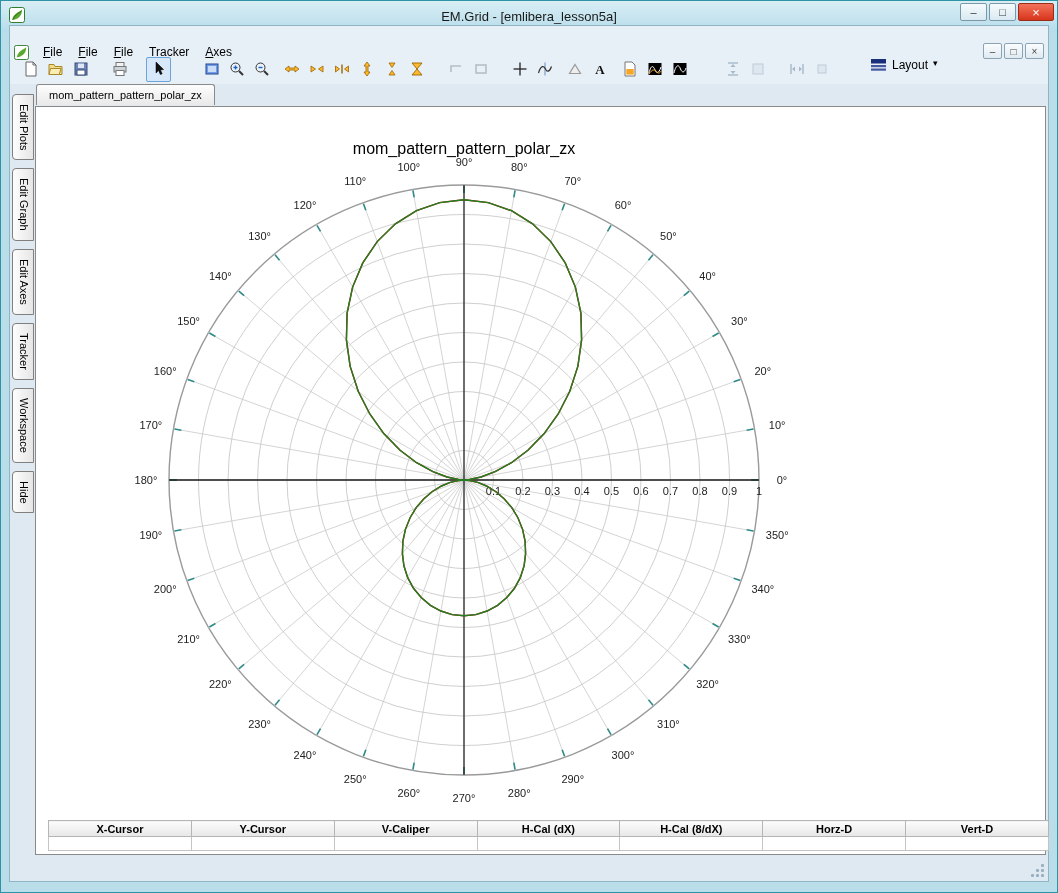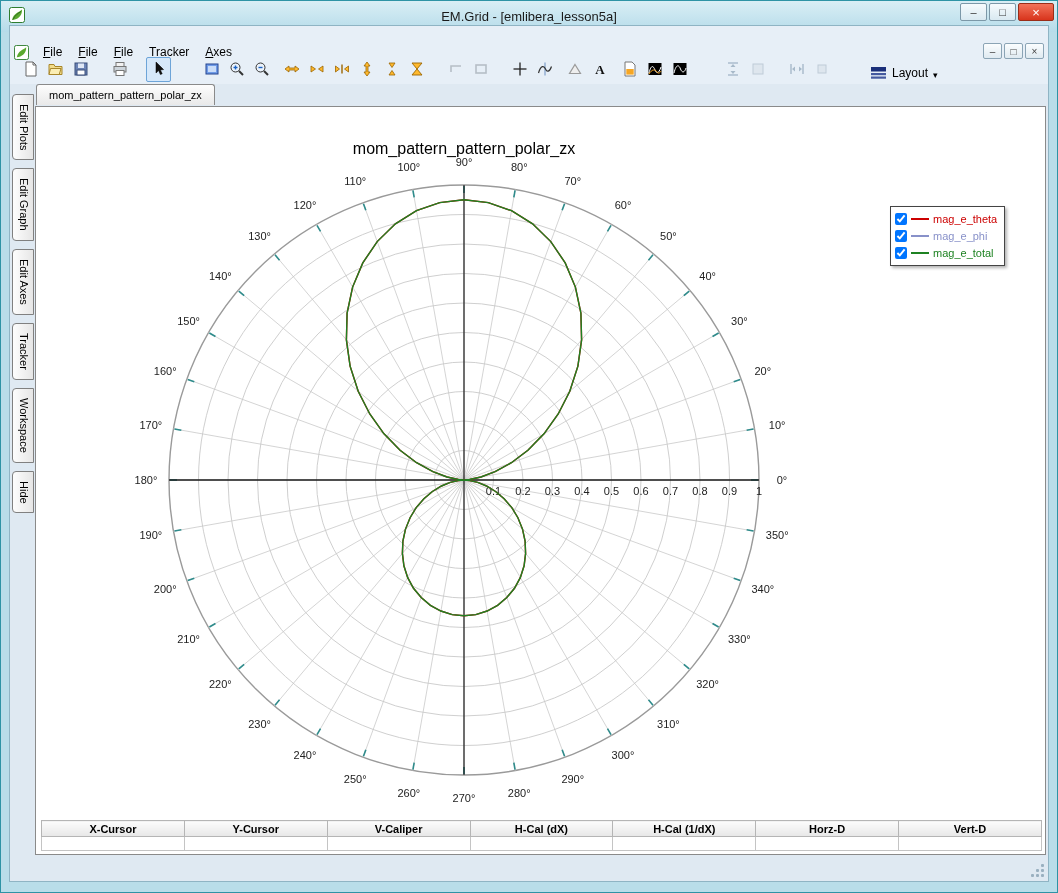--- a/index.html
+++ b/index.html
@@ -24,21 +24,21 @@
   .cbtn{width:19px;height:16px;border:1px solid #8ba4b5;background:linear-gradient(#fbfdfe,#dfeaf1);
         display:flex;align-items:center;justify-content:center;font-size:10px;color:#444;border-radius:2px;}
   
   .toolbar{position:absolute;top:28px;left:0;right:0;height:30px;display:flex;align-items:center;padding:0 8px;}
   .tbtn{width:25px;height:25px;border:1px solid transparent;border-radius:2px;background:transparent;
         display:flex;align-items:center;justify-content:center;padding:0;}
   .tbtn.pressed{border-color:#6da4d8;background:#d6e8fa;}
   .tbtn.disabled{opacity:.45;}
   .gap{width:14px;flex:0 0 auto;}
   .sgap{width:5px;flex:0 0 auto;}
-  .layout-btn{display:flex;align-items:flex-end;gap:5px;height:24px;padding:0 7px;border:1px solid transparent;
+  .layout-btn{display:flex;align-items:flex-start;gap:5px;height:24px;padding:0 7px;border:1px solid transparent;
               background:transparent;font-size:12px;font-family:"Liberation Sans",sans-serif;}
   
   .client{position:absolute;top:58px;left:0;right:0;bottom:0;background:#dfe9f2;}
   .side-tabs{position:absolute;left:0;top:10px;width:25px;display:flex;flex-direction:column;gap:8px;align-items:flex-start;}
   .vtab{writing-mode:vertical-rl;text-orientation:mixed;margin-left:2px;width:22px;padding:9px 3px;
         font-size:11px;background:linear-gradient(90deg,#fdfdfd,#e6e6e6);border:1px solid #808080;
         border-radius:4px 0 0 4px;color:#000;text-align:center;}
   .tabbar{position:absolute;left:25px;top:0;right:2px;height:22px;}
   .doctab{display:inline-flex;align-items:center;height:21px;margin-left:1px;padding:0 12px;font-size:11px;
           background:linear-gradient(#fdfdfd,#e9e9e9);border:1px solid #8a8a8a;border-bottom:none;
@@ -46,21 +46,21 @@
   .plot{position:absolute;left:25px;top:22px;right:2px;bottom:26px;background:#fff;border:1px solid #8a8a8a;}
   .plot svg.chart{position:absolute;left:0;top:0;}
   
   .legend{position:absolute;left:854px;top:99px;background:#fff;border:1px solid #444;
           box-shadow:2px 2px 3px rgba(0,0,0,.3);padding:3px 7px 4px 4px;}
   .legend-row{display:flex;align-items:center;gap:4px;height:17px;}
   .legend-row input{width:12px;height:12px;margin:0;}
   .legend-line{display:inline-block;width:18px;height:2px;background:#000;}
   .legend-label{font-size:11px;white-space:nowrap;}
   
-  .status-table{position:absolute;left:5px;right:4px;bottom:3px;border-collapse:collapse;table-layout:fixed;width:calc(100% - 8px);}
+  .status-table{position:absolute;left:12px;right:4px;bottom:3px;border-collapse:collapse;table-layout:fixed;width:calc(100% - 8px);}
   .status-table th{background:linear-gradient(#fcfcfc,#e7e7e7);border:1px solid #b5b5b5;font-size:11px;
                    font-weight:bold;height:16px;padding:0;}
   .status-table td{background:#fff;border:1px solid #c4c4c4;height:14px;font-size:11px;padding:0 3px;}
   
   .resize-grip{position:absolute;right:4px;bottom:4px;width:13px;height:13px;}
   .resize-grip i{position:absolute;width:3px;height:3px;background:#9ab0c0;border-radius:1px;}
 </style>
 </head>
 <body>
 
@@ -448,46 +448,29 @@
             <text x="634.5" y="388" text-anchor="middle" font-size="11" fill="#222">0.7</text>
             <text x="664" y="388" text-anchor="middle" font-size="11" fill="#222">0.8</text>
             <text x="693.5" y="388" text-anchor="middle" font-size="11" fill="#222">0.9</text>
             <text x="723" y="388" text-anchor="middle" font-size="11" fill="#222">1</text>
             <path d="M428.0 373.0L433.6 372.5L444.9 370.0L459.1 364.7L475.4 355.7L491.9 343.2L508.0 326.8L522.2 307.0L533.8 284.3L541.9 259.1L545.6 232.9L544.9 206.0L539.4 180.1L529.2 155.9L514.8 134.6L496.6 116.8L475.5 103.7L452.3 95.6L428.0 92.8L403.7 95.6L380.5 103.7L359.4 116.8L341.2 134.6L326.8 155.9L316.6 180.1L311.1 206.0L310.4 232.9L314.1 259.1L322.2 284.3L333.8 307.0L348.0 326.8L364.1 343.2L380.6 355.7L396.9 364.7L411.1 370.0L422.4 372.5L428.0 373.0L422.4 373.5L414.3 375.4L405.5 379.0L396.4 384.5L387.9 391.7L380.2 400.6L374.1 410.7L369.5 422.1L366.9 434.1L366.4 446.4L367.9 458.8L371.7 470.6L377.5 481.3L385.2 490.5L394.4 498.4L404.9 504.0L416.2 507.6L428.0 508.7L439.8 507.6L451.1 504.0L461.6 498.4L470.8 490.5L478.5 481.3L484.3 470.6L488.1 458.8L489.6 446.4L489.1 434.1L486.5 422.1L481.9 410.7L475.8 400.6L468.1 391.7L459.6 384.5L450.5 379.0L441.7 375.4L433.6 373.5L428.0 373.0" fill="none" stroke="#cc0000" stroke-width="1.4"></path>
             <path d="M428.0 373.0L428.0 373.0L428.0 373.0L428.0 373.0L428.0 373.0L428.0 373.0L428.0 373.0L428.0 373.0L428.0 373.0L428.0 373.0L428.0 373.0L428.0 373.0L428.0 373.0L428.0 373.0L428.0 373.0L428.0 373.0L428.0 373.0L428.0 373.0L428.0 373.0L428.0 373.0L428.0 373.0L428.0 373.0L428.0 373.0L428.0 373.0L428.0 373.0L428.0 373.0L428.0 373.0L428.0 373.0L428.0 373.0L428.0 373.0L428.0 373.0L428.0 373.0L428.0 373.0L428.0 373.0L428.0 373.0L428.0 373.0L428.0 373.0L428.0 373.0L428.0 373.0L428.0 373.0L428.0 373.0L428.0 373.0L428.0 373.0L428.0 373.0L428.0 373.0L428.0 373.0L428.0 373.0L428.0 373.0L428.0 373.0L428.0 373.0L428.0 373.0L428.0 373.0L428.0 373.0L428.0 373.0L428.0 373.0L428.0 373.0L428.0 373.0L428.0 373.0L428.0 373.0L428.0 373.0L428.0 373.0L428.0 373.0L428.0 373.0L428.0 373.0L428.0 373.0L428.0 373.0L428.0 373.0L428.0 373.0L428.0 373.0L428.0 373.0L428.0 373.0L428.0 373.0L428.0 373.0" fill="none" stroke="#8891c9" stroke-width="1.4"></path>
             <path d="M428.0 373.0L433.6 372.5L444.9 370.0L459.1 364.7L475.4 355.7L491.9 343.2L508.0 326.8L522.2 307.0L533.8 284.3L541.9 259.1L545.6 232.9L544.9 206.0L539.4 180.1L529.2 155.9L514.8 134.6L496.6 116.8L475.5 103.7L452.3 95.6L428.0 92.8L403.7 95.6L380.5 103.7L359.4 116.8L341.2 134.6L326.8 155.9L316.6 180.1L311.1 206.0L310.4 232.9L314.1 259.1L322.2 284.3L333.8 307.0L348.0 326.8L364.1 343.2L380.6 355.7L396.9 364.7L411.1 370.0L422.4 372.5L428.0 373.0L422.4 373.5L414.3 375.4L405.5 379.0L396.4 384.5L387.9 391.7L380.2 400.6L374.1 410.7L369.5 422.1L366.9 434.1L366.4 446.4L367.9 458.8L371.7 470.6L377.5 481.3L385.2 490.5L394.4 498.4L404.9 504.0L416.2 507.6L428.0 508.7L439.8 507.6L451.1 504.0L461.6 498.4L470.8 490.5L478.5 481.3L484.3 470.6L488.1 458.8L489.6 446.4L489.1 434.1L486.5 422.1L481.9 410.7L475.8 400.6L468.1 391.7L459.6 384.5L450.5 379.0L441.7 375.4L433.6 373.5L428.0 373.0" fill="none" stroke="#1e8222" stroke-width="1.4"></path>
             <text x="428" y="47" text-anchor="middle" font-size="16" fill="#000">mom_pattern_pattern_polar_zx</text>
           </svg>
 
-        <div class="legend">
-          <div class="legend-row">
-            <input type="checkbox" checked="" style="">
-            <span class="legend-line" style="background: rgb(204, 0, 0);"></span>
-            <span class="legend-label" style="color: rgb(204, 0, 0);">mag_e_theta</span>
-          </div>
-          <div class="legend-row">
-            <input type="checkbox" checked="" style="">
-            <span class="legend-line" style="background: rgb(136, 145, 201);"></span>
-            <span class="legend-label" style="color: rgb(136, 145, 201);">mag_e_phi</span>
-          </div>
-          <div class="legend-row">
-            <input type="checkbox" checked="" style="">
-            <span class="legend-line" style="background: rgb(30, 130, 34);"></span>
-            <span class="legend-label" style="color: rgb(30, 130, 34);">mag_e_total</span>
-          </div>
-        </div>
 
         <table class="status-table">
           <tbody>
               <tr>
             <th>X-Cursor</th>
             <th>Y-Cursor</th>
             <th>V-Caliper</th>
             <th>H-Cal (dX)</th>
-            <th>H-Cal (1/dX)</th>
+            <th>H-Cal (8/dX)</th>
             <th>Horz-D</th>
             <th>Vert-D</th>
           </tr>
           <tr>
             <td></td>
             <td></td>
             <td></td>
             <td></td>
             <td></td>
             <td></td>

